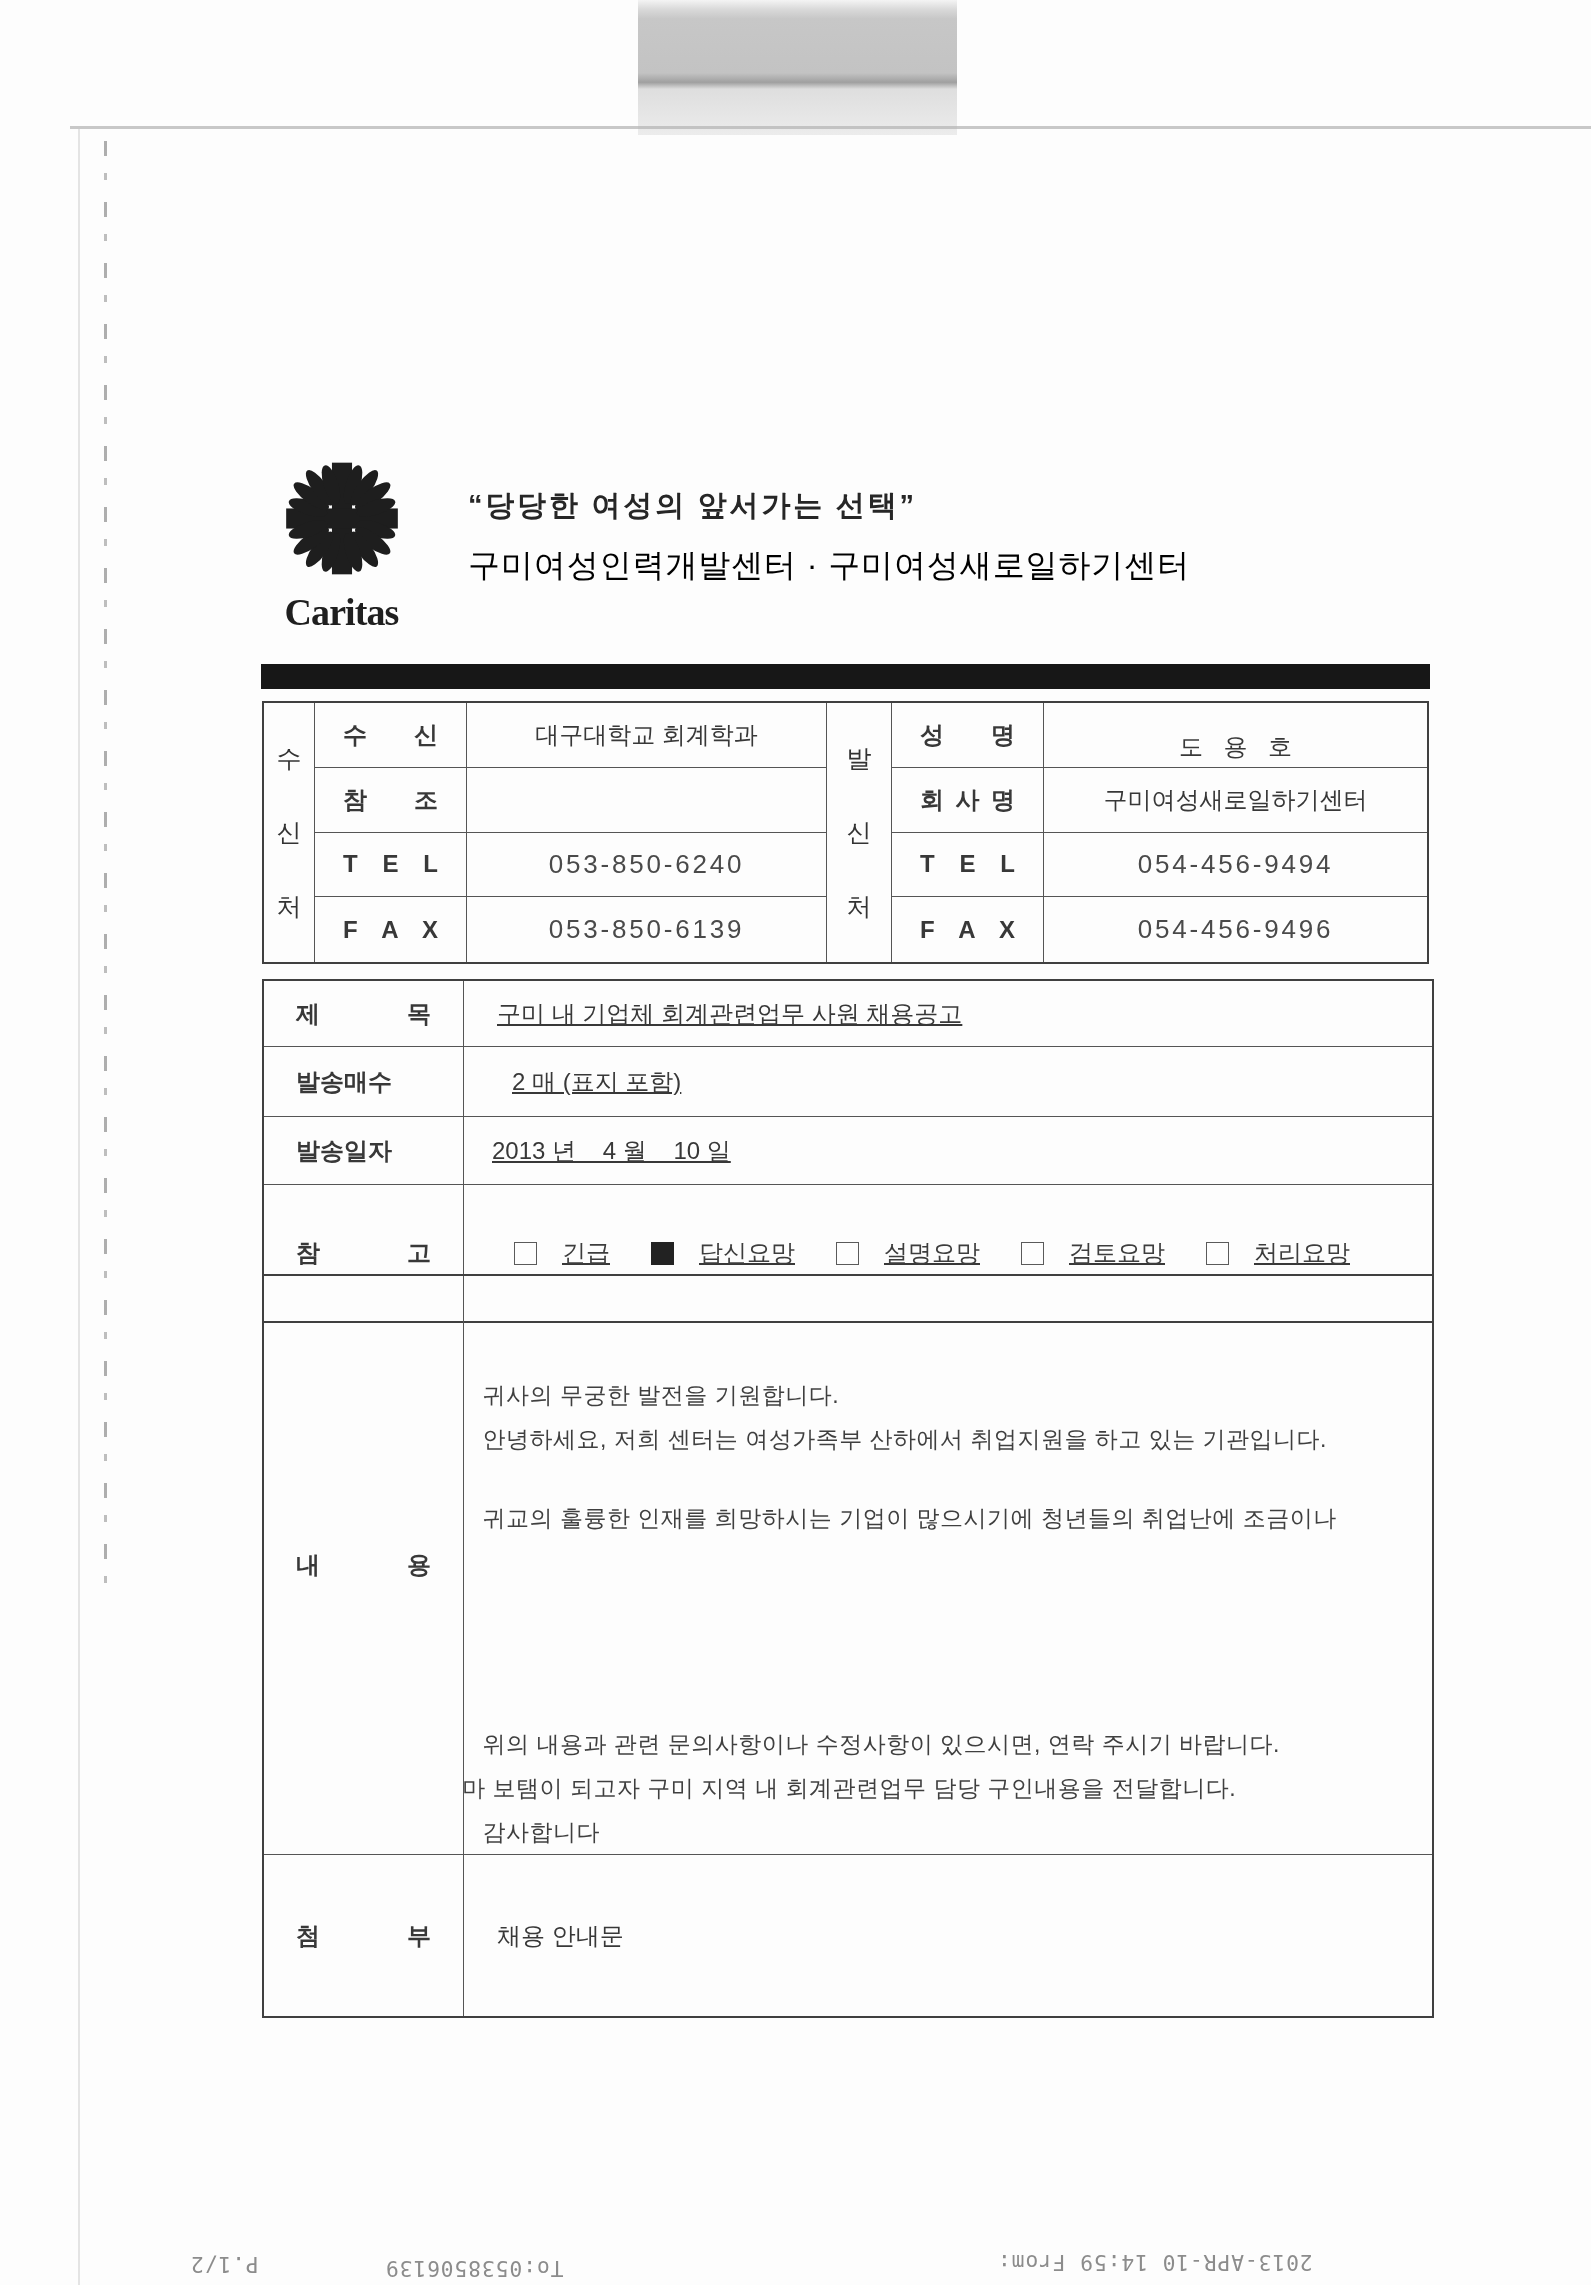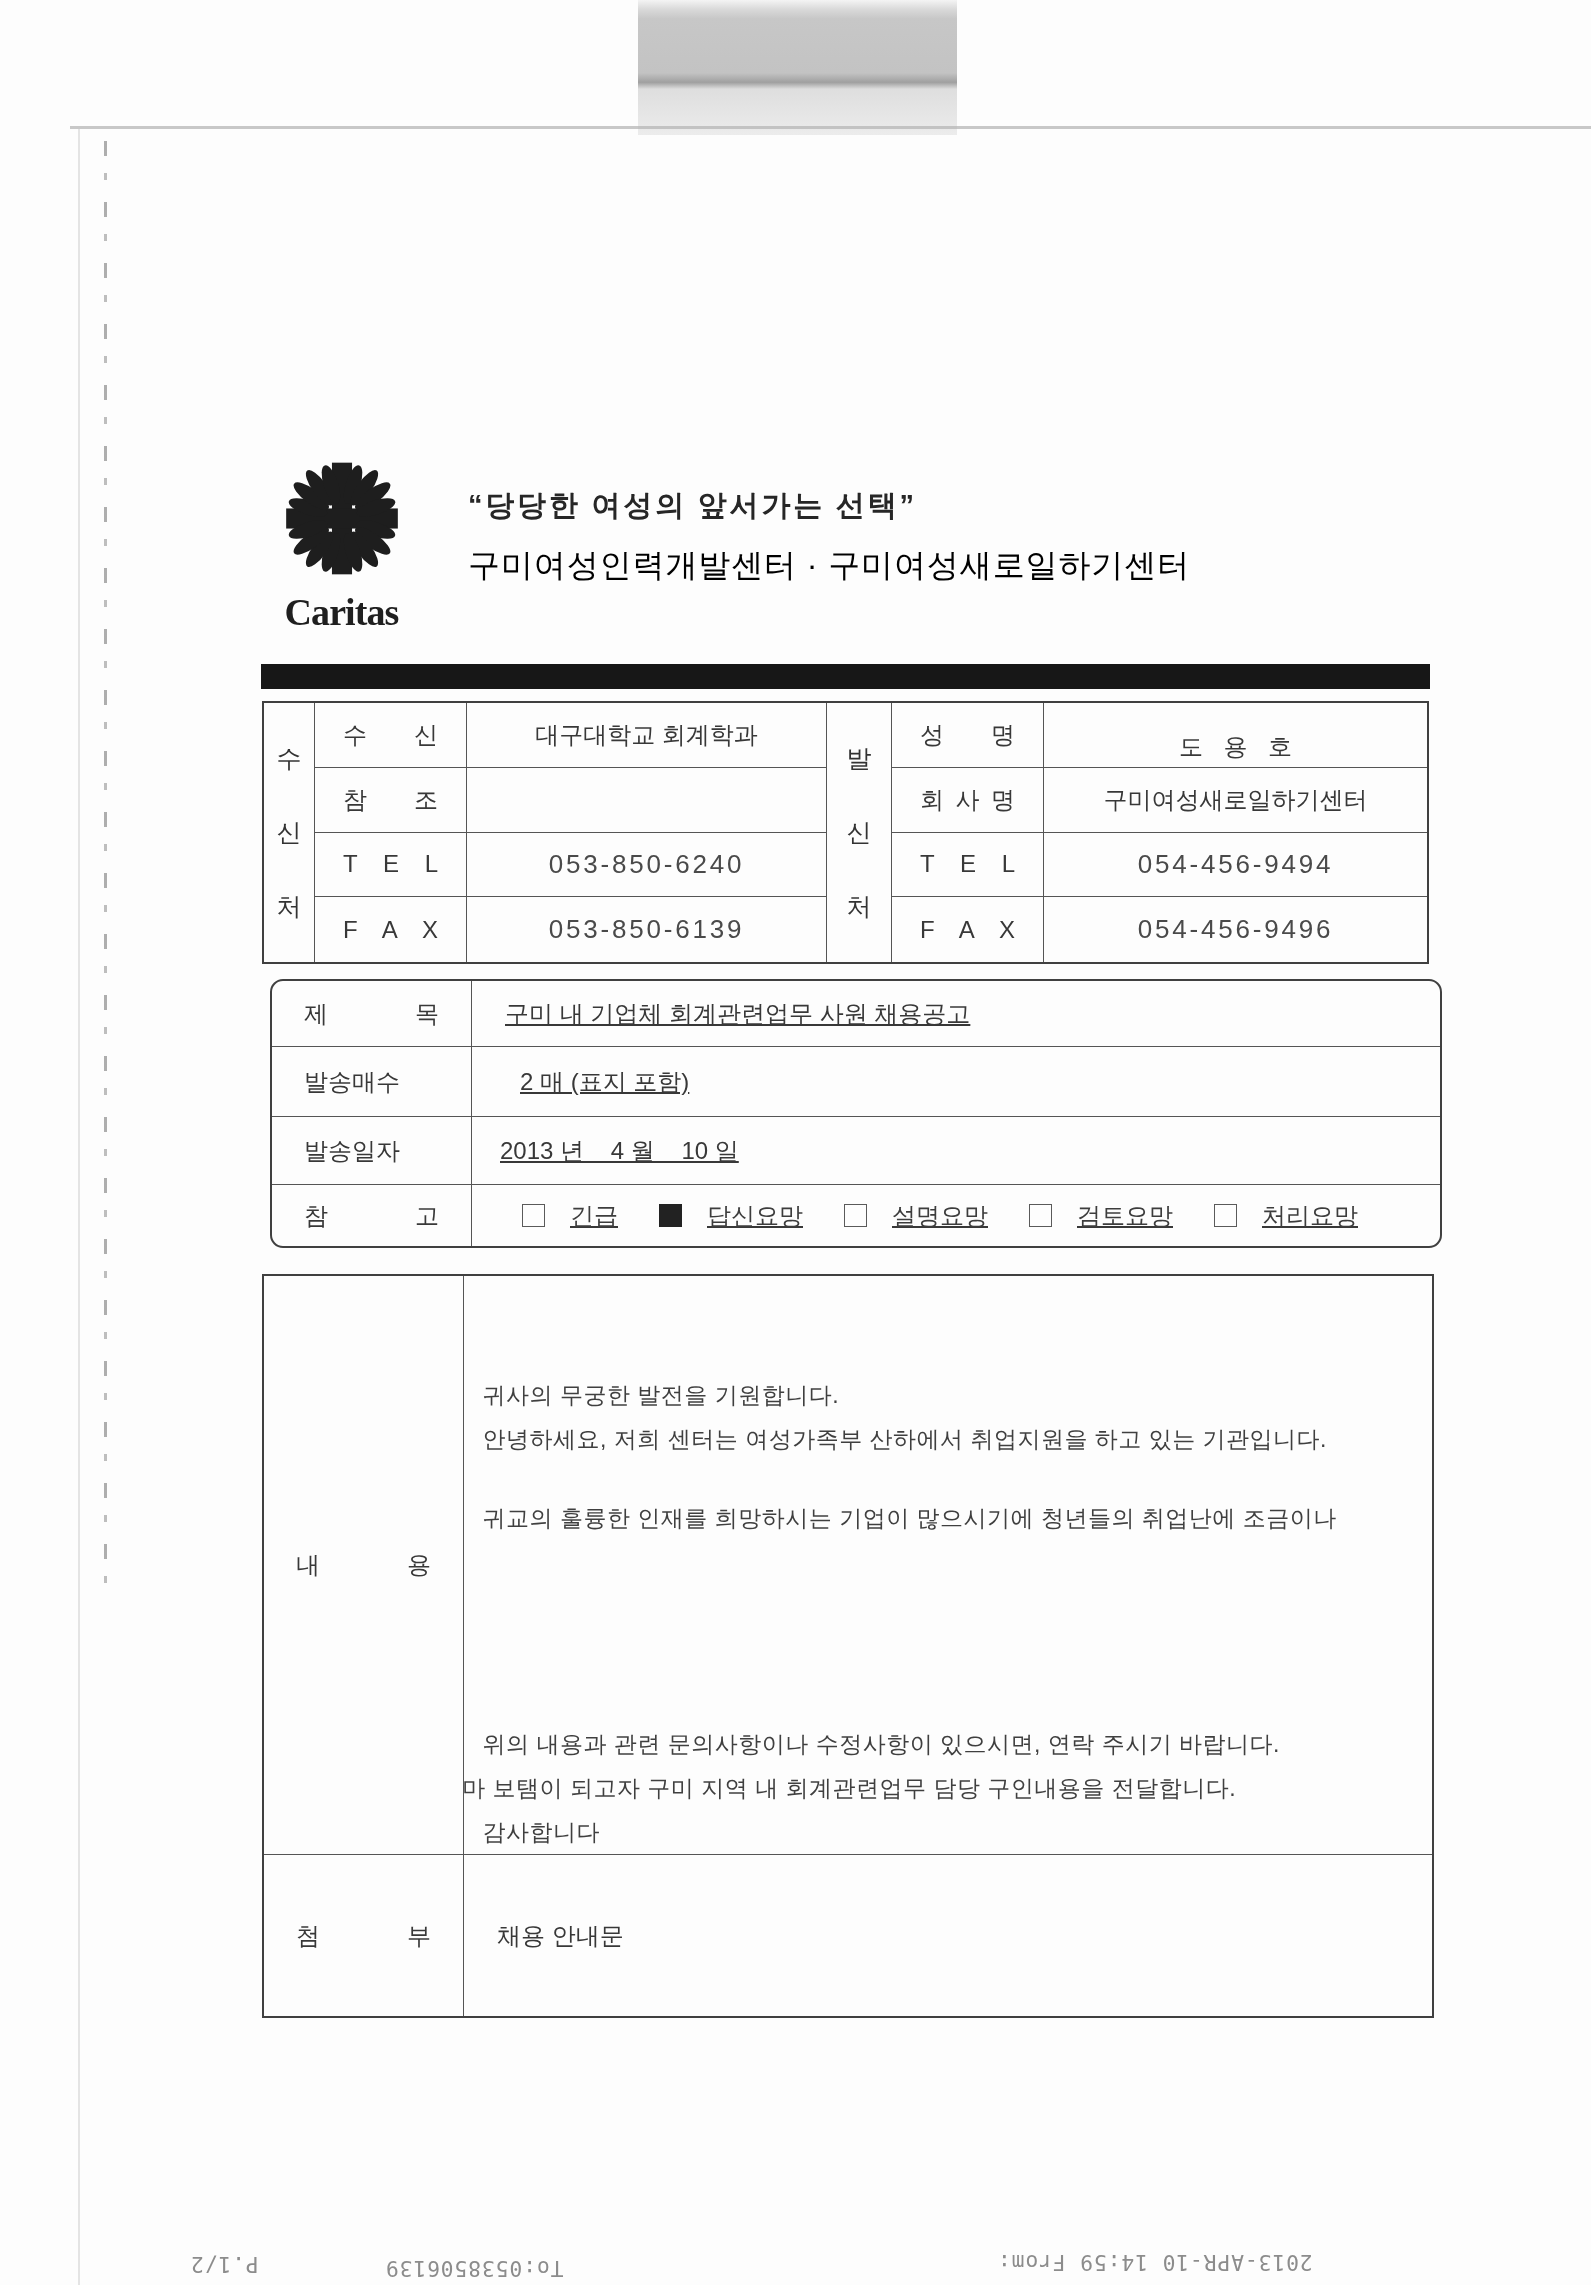--- a/index.html
+++ b/index.html
@@ -16,30 +16,30 @@
   .logo-svg{position:absolute;left:275px;top:449px;width:134px;height:139px;}
   .caritas-word{position:absolute;left:258px;top:590px;width:167px;text-align:center;
     font-family:"Liberation Serif",serif;font-weight:700;font-size:38px;color:#1f1f1f;letter-spacing:-0.9px;}
   .slogan{position:absolute;left:468px;top:486px;font-size:29px;font-weight:700;color:#262626;letter-spacing:2.8px;}
   .orgs{position:absolute;left:468px;top:544px;font-size:32px;font-weight:500;color:#000000;letter-spacing:0.9px;}
   .black-bar{position:absolute;left:261px;top:664px;width:1169px;height:25px;background:#171717;}
   
   .grid{position:absolute;display:grid;box-sizing:border-box;border:2.8px solid #404040;background:transparent;}
   .t1{left:262px;top:701px;width:1167px;height:263px;
       grid-template-columns:51px 152px 360px 65px 152px 1fr;grid-template-rows:repeat(4,1fr);}
-  .t2{left:270px;top:979px;width:1172px;height:269px;
-      grid-template-columns:200px 1fr;grid-template-rows:66px 70px 68px 1fr;border-radius:13px;}
+  .t2{left:262px;top:979px;width:1172px;height:344px;
+      grid-template-columns:200px 1fr;grid-template-rows:66px 70px 68px 1fr;}
   .t3{left:262px;top:1274px;width:1172px;height:744px;
       grid-template-columns:200px 1fr;grid-template-rows:579px 1fr;}
   .c{border-right:1.9px solid #555;border-bottom:1.9px solid #555;display:flex;align-items:center;justify-content:center;
      font-size:24px;color:#383838;box-sizing:border-box;min-width:0;}
   .c.last-col{border-right:none;} .c.last-row{border-bottom:none;}
   .vgroup{flex-direction:column;justify-content:space-around;padding:18.6px 0;font-size:25px;color:#333;}
   .lblcell{display:flex;align-items:center;}
-  .lbl{display:block;width:100%;padding:0 28px;box-sizing:border-box;text-align:justify;text-align-last:justify;}
+  .lbl{display:block;width:100%;padding:0 28px;box-sizing:border-box;text-align:justify;text-align-last:justify;font-weight:bold;}
   .lbl-wide{padding:0 32px;}
   .val{justify-content:center;}
   .phone{font-size:26px;letter-spacing:2.8px;color:#4a4a4a;}
   .name-spaced{letter-spacing:20.4px;text-indent:20.4px;margin-top:24px;}
   .leftval{justify-content:flex-start;text-decoration:underline;}
   .pre{white-space:pre;}
   .pad36{padding-left:33px;} .pad52{padding-left:48px;} .pad30{padding-left:28px;}
   
   .chkrow{justify-content:flex-start;padding-left:50px;gap:41px;}
   .chk{display:flex;align-items:center;gap:25px;font-size:24px;color:#3d3d3d;}

